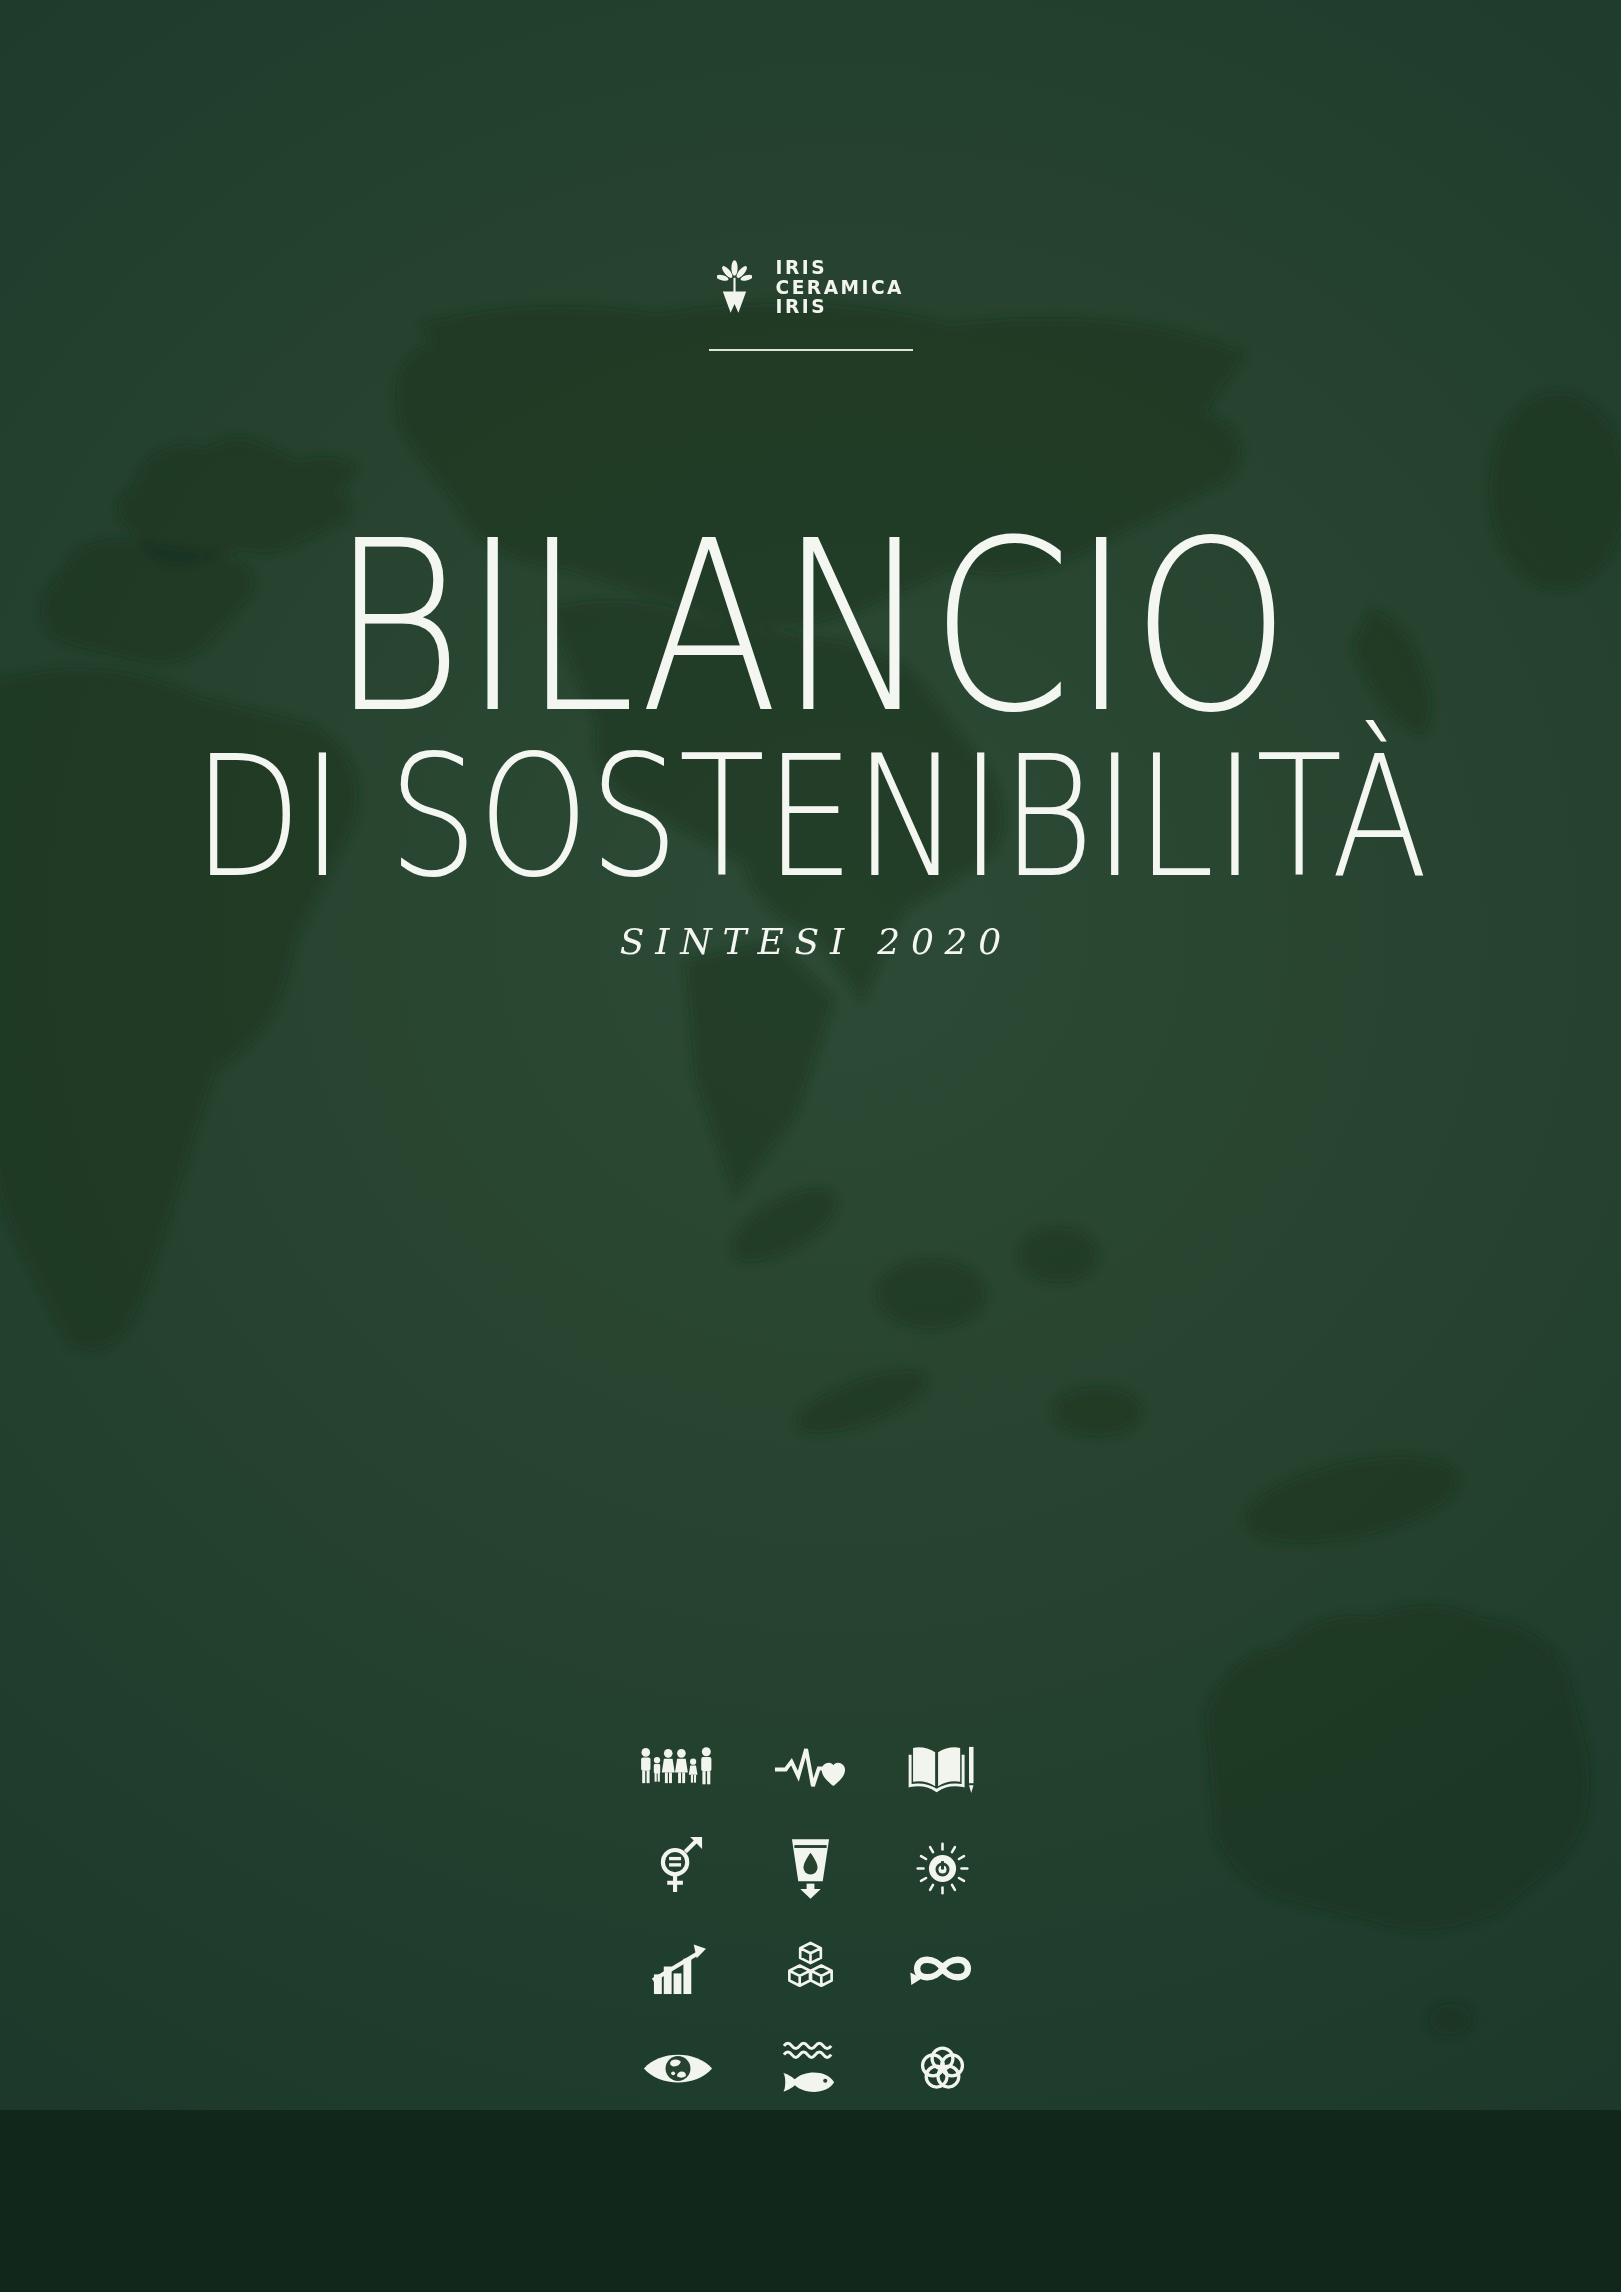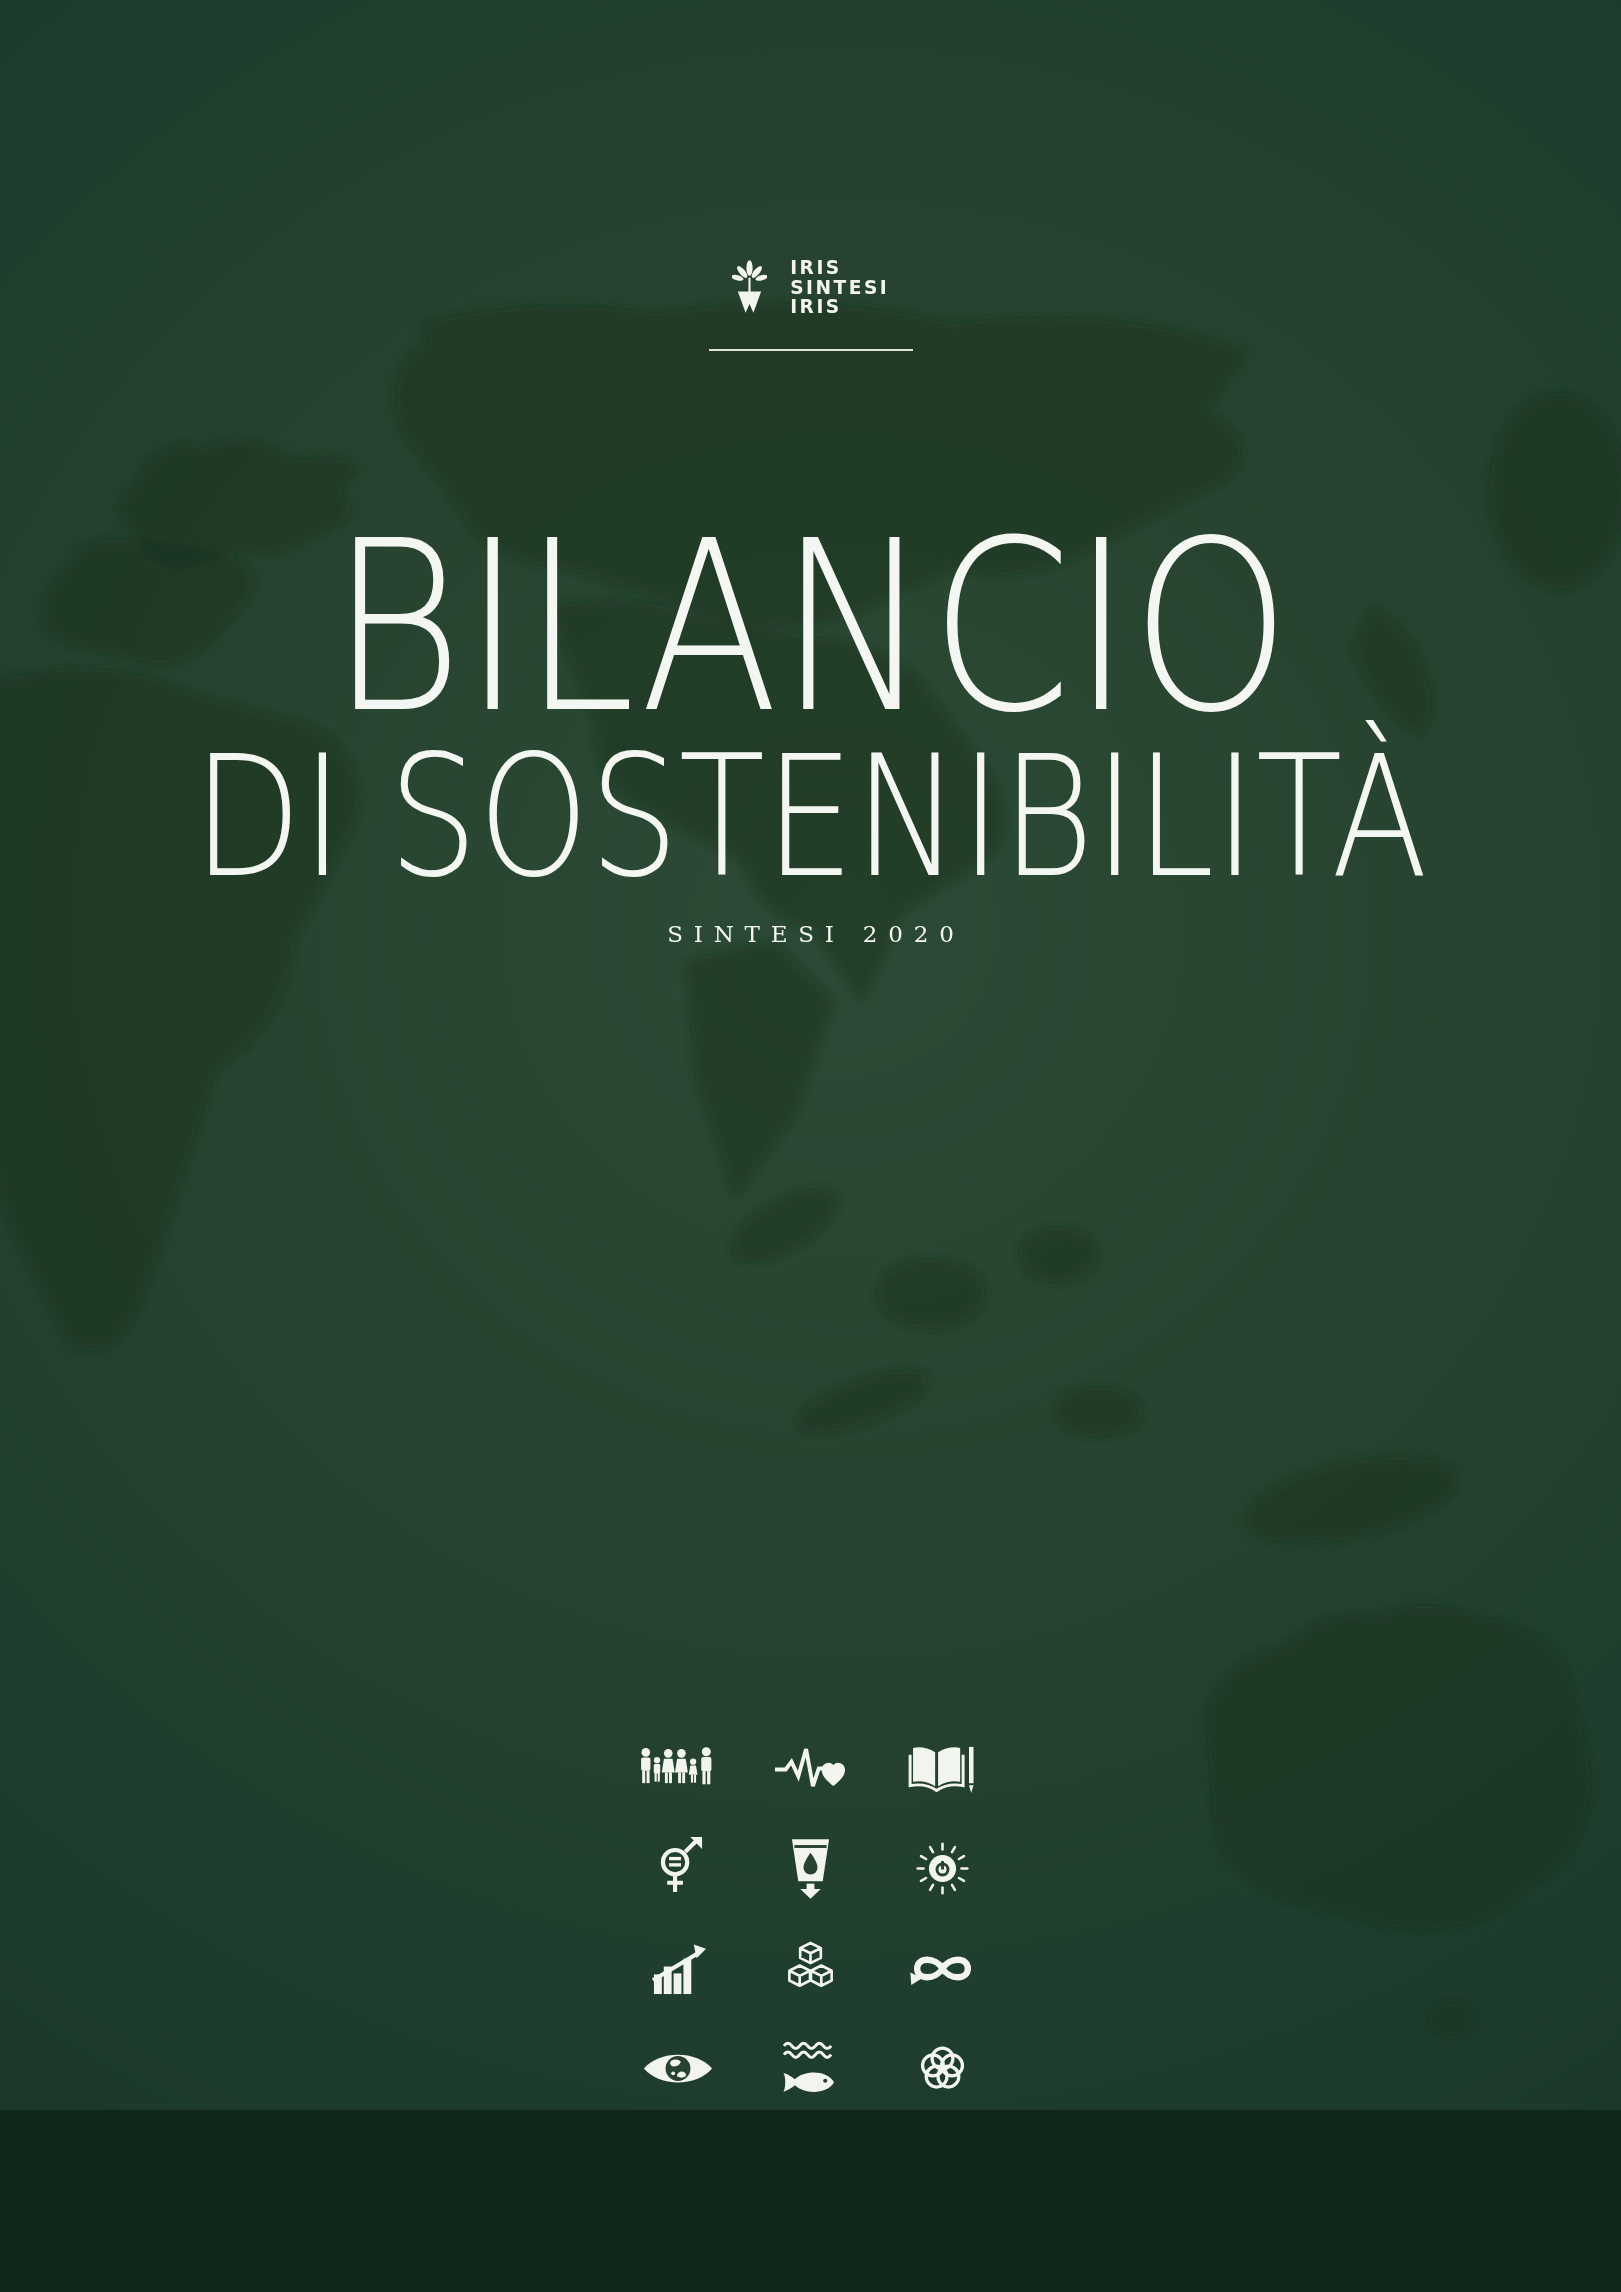--- a/index.html
+++ b/index.html
@@ -28,22 +28,23 @@
   .title-svg{position:absolute;top:412px;left:0;}
   .title-svg text{
     fill:#F4F7F1;
     font-family:"DejaVu Sans","Liberation Sans",sans-serif;
     font-weight:200;
   }
   .subtitle{
     position:absolute;top:921px;left:0;right:0;
     text-align:center;
     font-family:"DejaVu Serif","Liberation Serif",serif;
-    font-size:23px;letter-spacing:10.8px;text-indent:10.8px;
+    font-size:36px;letter-spacing:10.8px;text-indent:10.8px;
     color:#F4F7F1;
+    font-style:italic;
   }
   .sdg-grid{
     position:absolute;left:612px;top:1718px;
     display:grid;grid-template-columns:repeat(3,132px);grid-auto-rows:100px;
     place-items:center;
   }
   .sdg-grid svg{display:block;}
   .ic{fill:#F2F5EE;}
   .ic-stroke{fill:none;stroke:#F2F5EE;}
   .bg-fill{fill:#27432F;}
@@ -97,21 +98,21 @@
         <ellipse cx="10.5" cy="14" rx="3" ry="7.5" transform="rotate(-40 10.5 14)"></ellipse>
         <ellipse cx="25.5" cy="14" rx="3" ry="7.5" transform="rotate(40 25.5 14)"></ellipse>
         <ellipse cx="5.5" cy="20" rx="2.6" ry="6.5" transform="rotate(-75 5.5 20)"></ellipse>
         <ellipse cx="30.5" cy="20" rx="2.6" ry="6.5" transform="rotate(75 30.5 20)"></ellipse>
         <rect x="16.9" y="20" width="2.2" height="15"></rect>
         <polygon points="6,34 30,34 22,56 18,47 14,56"></polygon>
       </g>
     </svg>
     <div class="brand-text">
       <span>IRIS</span>
-      <span>SINTESI</span>
+      <span>CERAMICA</span>
       <span>IRIS</span>
     </div>
   </div>
   <div class="logo-divider"></div>
 
   <svg class="title-svg" width="1621" height="549" viewBox="0 0 1654 560">
     <text x="827" y="303" text-anchor="middle" font-size="241" textLength="980" lengthAdjust="spacingAndGlyphs">BILANCIO</text>
     <text x="827" y="472" text-anchor="middle" font-size="171" textLength="1260" lengthAdjust="spacingAndGlyphs">DI SOSTENIBILITÀ</text>
   </svg>
 

